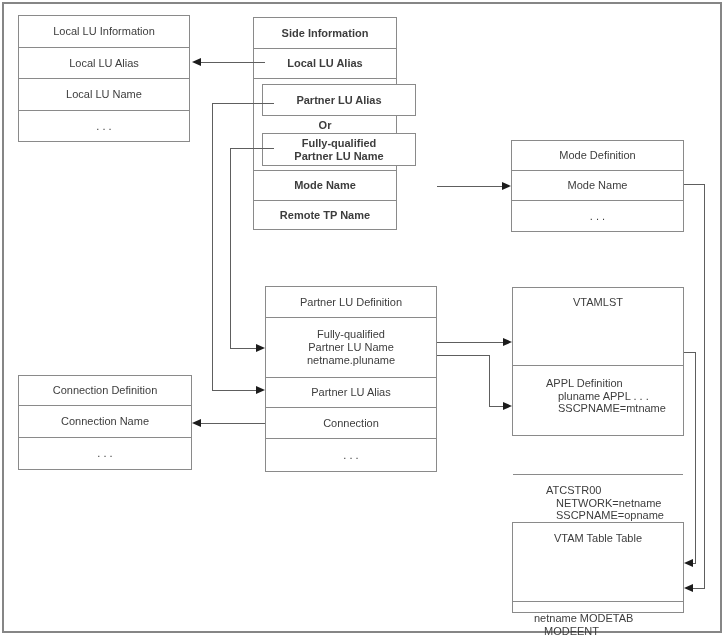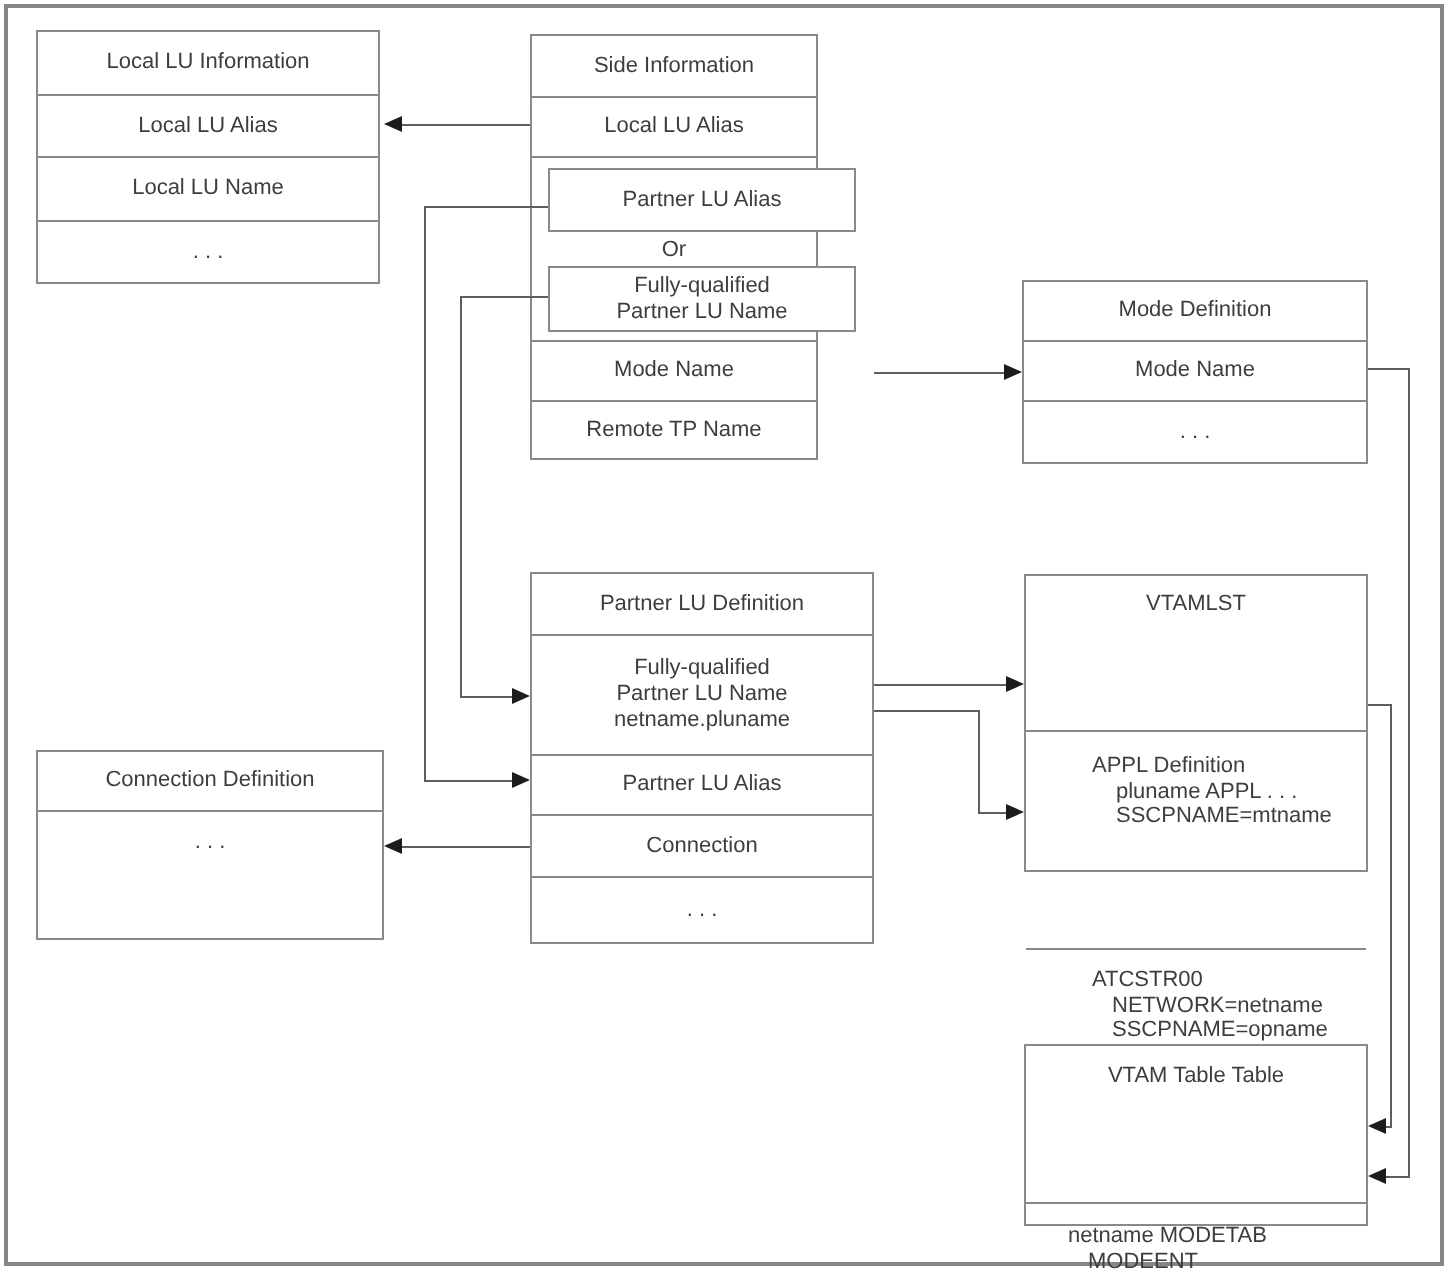--- a/index.html
+++ b/index.html
@@ -32,21 +32,21 @@
 <div class="stage">
   <div class="page-border"></div>
 
   <div class="dbox" style="left:18px; top:15px; width:172px; height:127px;">
     <div class="drow first" style="height:31px;">Local LU Information</div>
     <div class="drow" style="height:31px;">Local LU Alias</div>
     <div class="drow" style="height:32px;">Local LU Name</div>
     <div class="drow" style="height:31px;">. . .</div>
   </div>
 
-  <div class="dbox" style="left:265px; top:17px; width:144px; height:213px;">
+  <div class="dbox" style="left:253px; top:17px; width:144px; height:213px;font-weight:bold;">
     <div class="drow first" style="height:30px;">Side Information</div>
     <div class="drow" style="height:30px;">Local LU Alias</div>
     <div class="drow relrow" style="height:92px;">
       <div class="inner-box" style="left:8px; top:5px; width:154px; height:32px;">
         <div>Partner LU Alias</div>
       </div>
       <div class="or-label" style="top:40px;text-align:center;">Or</div>
       <div class="inner-box" style="left:8px; top:54px; width:154px; height:33px;">
         <div>Fully-qualified</div>
         <div>Partner LU Name</div>
@@ -83,20 +83,21 @@
     </div>
     <div class="drow code" style="height:57px;">
       <div class="pl33">ATCSTR00</div>
       <div class="pl43">NETWORK=netname</div>
       <div class="pl43">SSCPNAME=opname</div>
     </div>
   </div>
 
   <div class="dbox" style="left:18px; top:375px; width:174px; height:95px;">
     <div class="drow first" style="height:29px;">Connection Definition</div>
+    <div class="drow" style="height:32px;">Connection Name</div>
     <div class="drow" style="height:32px;">. . .</div>
   </div>
 
   <div class="dbox" style="left:512px; top:522px; width:172px; height:91px;">
     <div class="drow first" style="height:30px;">VTAM Table Table</div>
     <div class="drow code" style="height:59px;">
       <div class="pl21">netname MODETAB</div>
       <div class="pl31">MODEENT</div>
       <div class="pl45">LOGMODE=modename</div>
     </div>

